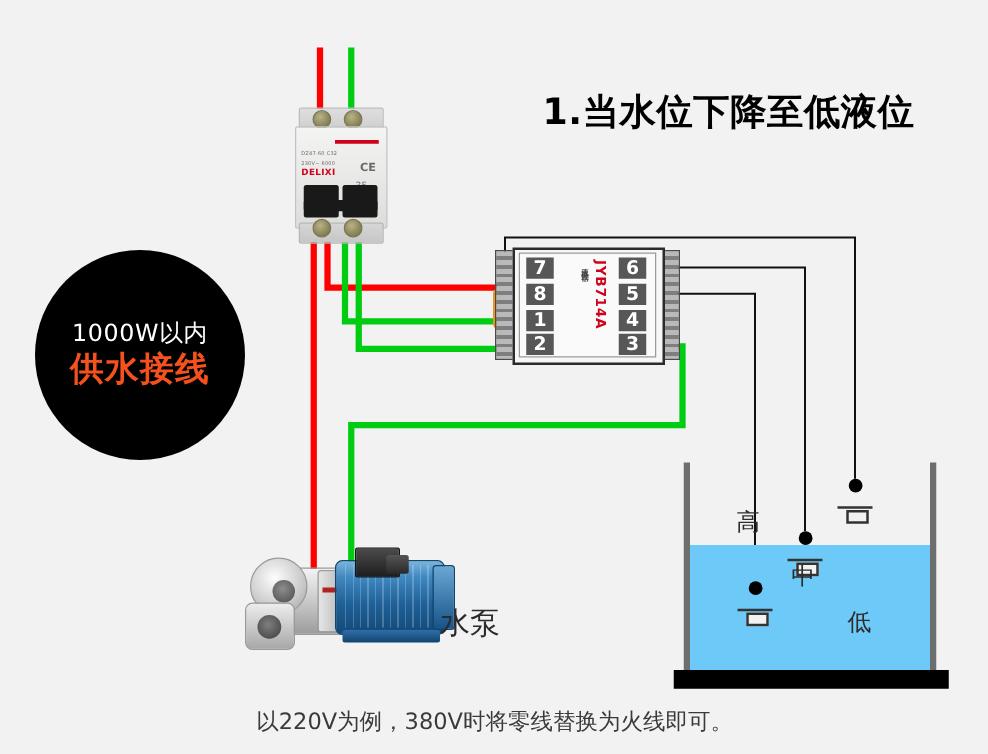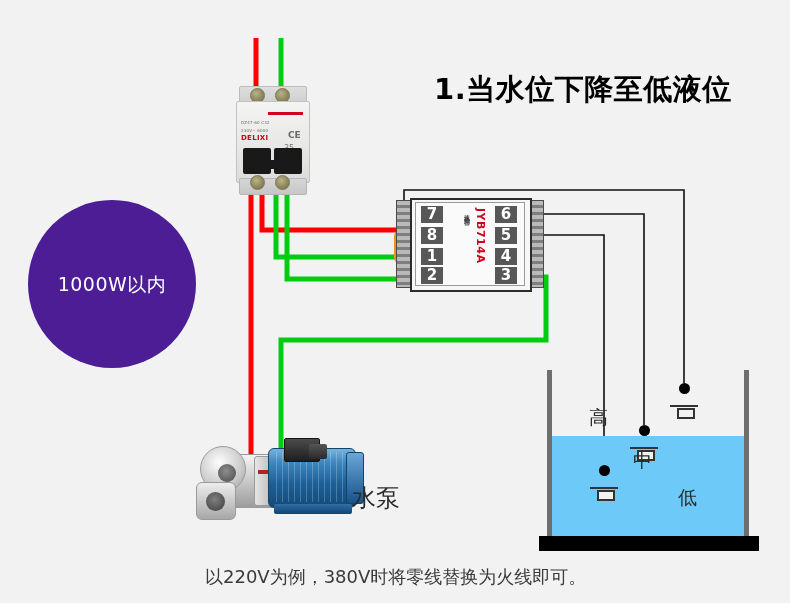--- a/index.html
+++ b/index.html
@@ -8,21 +8,21 @@
     background:#f2f2f2;
     font-family:"DejaVu Sans","Liberation Sans",sans-serif;
     position:relative;overflow:hidden;
   }
   #stage{position:absolute;left:0;top:0;width:790px;height:603px;}
   svg.layer{position:absolute;left:0;top:0;width:790px;height:603px;}
 
   
   #badge{
     position:absolute;left:28px;top:200px;width:168px;height:168px;
-    border-radius:50%;background:#4c1d95;
+    border-radius:50%;background:#000000;
     display:flex;flex-direction:column;align-items:center;justify-content:center;
     line-height:1.18;
   }
   #badge .l1,#badge .l2{color:#ffffff;font-size:19px;letter-spacing:.5px;white-space:nowrap;}
   #badge .l3{color:#f4511e;font-size:27px;font-weight:bold;letter-spacing:1px;white-space:nowrap;margin-top:2px;}
 
   
   #title{
     position:absolute;left:434px;top:70px;
     font-size:29px;font-weight:bold;color:#000000;white-space:nowrap;letter-spacing:.5px;
@@ -132,20 +132,21 @@
 
     <polyline points="536,277 546,277 546,340 281,340 281,470" fill="none" stroke="#00cc11" stroke-width="5"></polyline>
 
     <polyline points="404,205 404,190 684,190 684,383" fill="none" stroke="#111111" stroke-width="1.6"></polyline>
     <polyline points="539,214 644,214 644,425" fill="none" stroke="#111111" stroke-width="1.6"></polyline>
     <polyline points="539,235 604,235 604,465" fill="none" stroke="#111111" stroke-width="1.6"></polyline>
   </svg>
 
   <div id="badge">
     <div class="l1">1000W以内</div>
+    <div class="l3">供水接线</div>
   </div>
 
   <div id="title">1.当水位下降至低液位</div>
 
   <div class="brk-top"></div>
   <div class="screw" style="left:250px;top:88px;"></div>
   <div class="screw" style="left:275px;top:88px;"></div>
 
   <div id="breaker">
     <div class="brk-body"></div>

